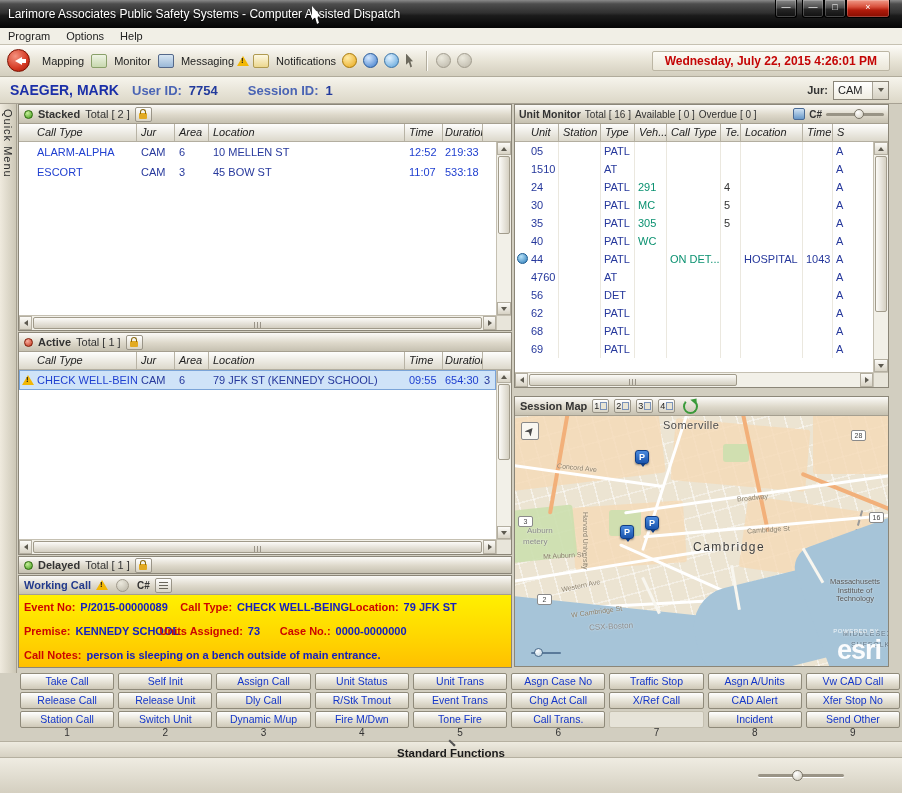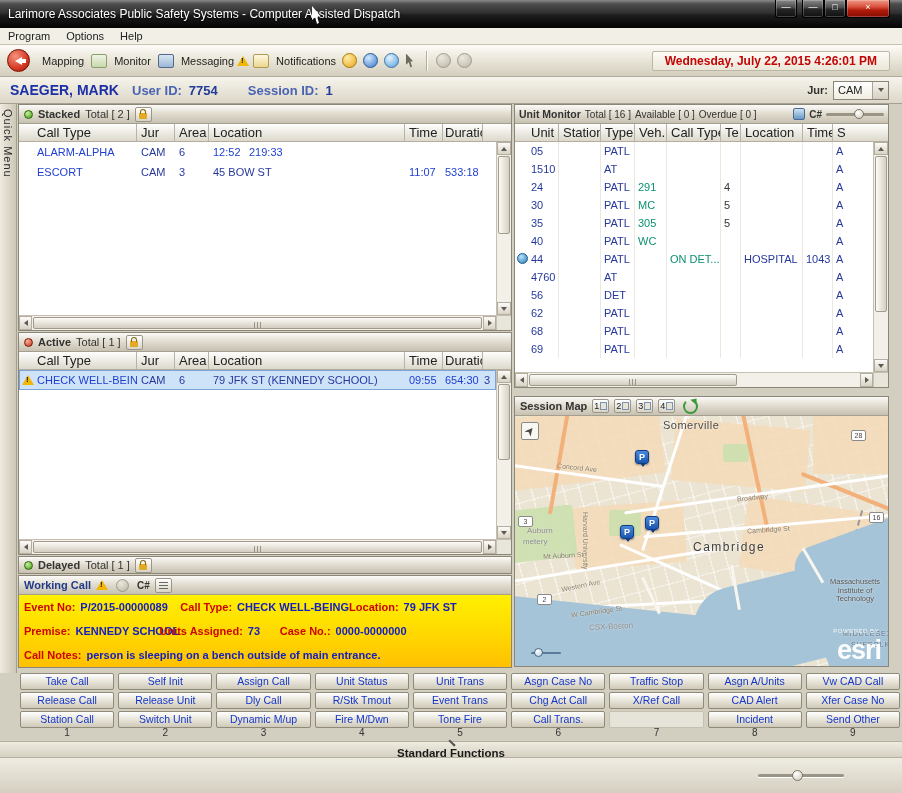--- a/index.html
+++ b/index.html
@@ -75,21 +75,21 @@
   .menu-glyph{width:9px;height:7px;background:repeating-linear-gradient(#6a675c 0 1px,transparent 1px 3px);}
   .mini-icon{width:10px;height:10px;background:linear-gradient(#cfe2f4,#6898c8);border:1px solid #4a6a94;border-radius:2px;flex:none;}
   .mini-slider{position:relative;width:58px;height:12px;flex:none;}
   .mini-slider .track{position:absolute;left:0;right:0;top:5px;height:3px;background:#99948​6;background:#999486;border-radius:2px;}
   .mini-slider .thumb{position:absolute;left:48%;top:1px;width:10px;height:10px;border-radius:50%;background:radial-gradient(circle at 35% 30%,#fff,#cfcaba);border:1px solid #7a7568;box-sizing:border-box;}
   .cs-label{font-size:10px;font-weight:bold;color:#333;}
 
   
   .tbl-wrap{position:absolute;left:0;top:19px;right:0;bottom:0;background:#fff;overflow:hidden;}
   .thead{position:absolute;left:0;top:0;right:0;height:18px;display:flex;background:linear-gradient(#fefefd,#dcd8cb);border-bottom:1px solid #b3aea0;box-sizing:border-box;}
-  .hc{box-sizing:border-box;border-right:1px solid #b8b3a5;padding-left:4px;font-size:13px;line-height:17px;color:#222;white-space:nowrap;overflow:hidden;flex:none;}
+  .hc{box-sizing:border-box;border-right:1px solid #b8b3a5;padding-left:4px;font-size:11px;line-height:17px;color:#222;white-space:nowrap;overflow:hidden;flex:none;font-style:italic;}
   .tbody{position:absolute;left:0;top:18px;right:15px;bottom:15px;background:#fff;overflow:hidden;}
   .trow{display:flex;height:20px;position:relative;}
   .lc{box-sizing:border-box;padding-left:4px;font-size:11px;line-height:20px;white-space:nowrap;overflow:hidden;flex:none;}
   .trow.sel{background:#cfe3f8;outline:1px solid #7aa4d8;outline-offset:-1px;}
   .t-blue{color:#1f3fd0;} .t-navy{color:#26389c;} .t-dark{color:#333;} .t-green{color:#0a9170;}
   .c-ct{width:118px;padding-left:18px;position:relative;} .c-jur{width:38px;} .c-area{width:34px;} .c-loc{width:196px;} .c-time{width:38px;} .c-dur{width:40px;padding-left:2px;} .c-part{width:12px;padding-left:1px;}
   .warn-icon{width:0;height:0;border-left:6px solid transparent;border-right:6px solid transparent;border-bottom:10px solid #f2b705;display:inline-block;position:relative;}
   .warn-icon::after{content:"!";position:absolute;left:-2px;top:0px;font-size:8px;font-weight:bold;color:#1a1a1a;line-height:10px;}
   .row-warn{position:absolute;left:3px;top:5px;}
 
@@ -264,20 +264,21 @@
         <span class="hc c-area">Area</span>
         <span class="hc c-loc">Location</span>
         <span class="hc c-time">Time</span>
         <span class="hc c-dur">Duration</span>
       </div>
       <div class="tbody">
         <div class="trow">
           <span class="lc c-ct t-blue">ALARM-ALPHA</span>
           <span class="lc c-jur t-navy">CAM</span>
           <span class="lc c-area t-navy">6</span>
+          <span class="lc c-loc t-navy">10 MELLEN ST</span>
           <span class="lc c-time t-blue">12:52</span>
           <span class="lc c-dur t-blue">219:33</span>
         </div>
         <div class="trow">
           <span class="lc c-ct t-blue">ESCORT</span>
           <span class="lc c-jur t-navy">CAM</span>
           <span class="lc c-area t-navy">3</span>
           <span class="lc c-loc t-navy">45 BOW ST</span>
           <span class="lc c-time t-blue">11:07</span>
           <span class="lc c-dur t-blue">533:18</span>
@@ -689,21 +690,21 @@
     <div class="cmd-btn">Asgn A/Units</div>
     <div class="cmd-btn">Vw CAD Call</div>
     <div class="cmd-btn">Release Call</div>
     <div class="cmd-btn">Release Unit</div>
     <div class="cmd-btn">Dly Call</div>
     <div class="cmd-btn">R/Stk Tmout</div>
     <div class="cmd-btn">Event Trans</div>
     <div class="cmd-btn">Chg Act Call</div>
     <div class="cmd-btn">X/Ref Call</div>
     <div class="cmd-btn">CAD Alert</div>
-    <div class="cmd-btn">Xfer Case No</div>
+    <div class="cmd-btn">Xfer Stop No</div>
     <div class="cmd-btn">Station Call</div>
     <div class="cmd-btn">Switch Unit</div>
     <div class="cmd-btn">Dynamic M/up</div>
     <div class="cmd-btn">Fire M/Dwn</div>
     <div class="cmd-btn">Tone Fire</div>
     <div class="cmd-btn">Call Trans.</div>
     <div class="cmd-blank"></div>
     <div class="cmd-btn">Incident</div>
     <div class="cmd-btn">Send Other</div>
   </div>

